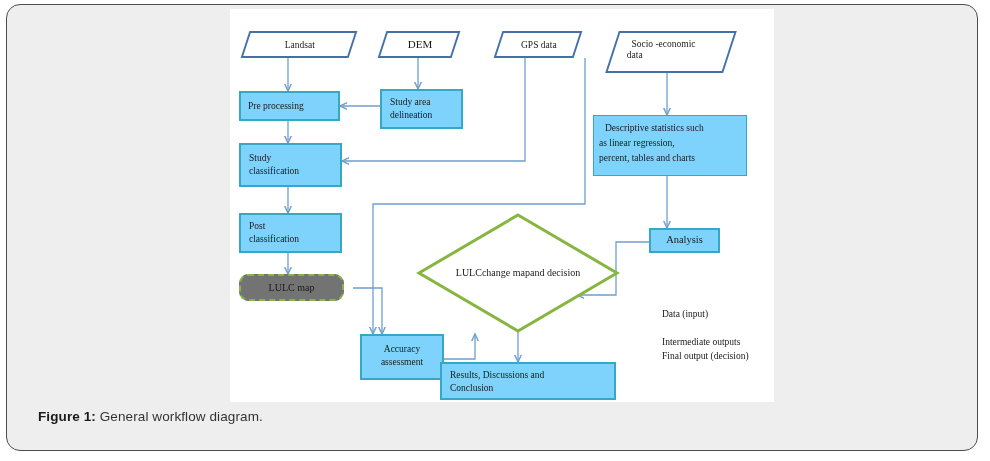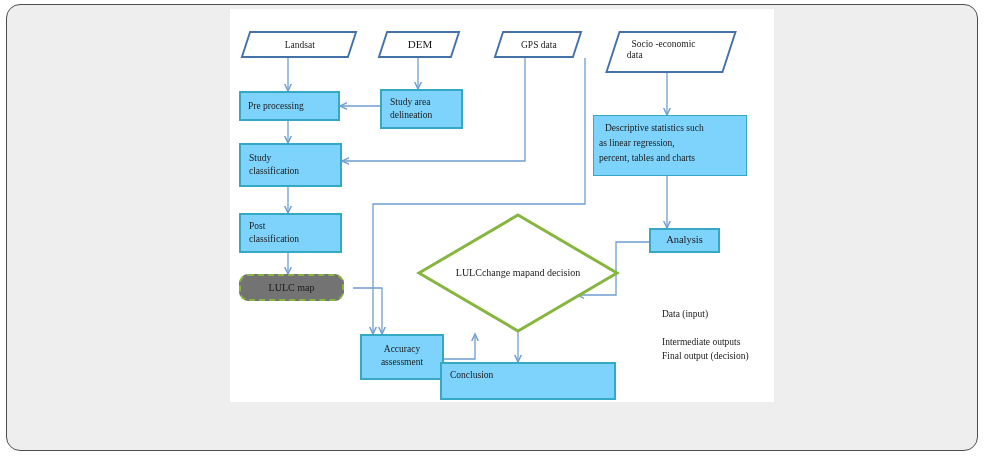--- a/index.html
+++ b/index.html
@@ -168,20 +168,21 @@
     <div class="node rect" style="left:419px;top:219px;width:71px;height:25px;display:flex;align-items:center;justify-content:center;">
       <span style="font-size:10.5px;">Analysis</span>
     </div>
 
     <div class="node rect" style="left:90px;top:325px;width:84px;height:46px;padding:7px 0 0 0;text-align:center;margin-left:40px;">
       <div>Accuracy</div>
       <div>assessment</div>
     </div>
 
     <div class="node rect" style="left:210px;top:353px;width:176px;height:38px;padding:5px 0 0 8px;">
+      <div>Results, Discussions and</div>
       <div>Conclusion</div>
     </div>
 
     <div class="node dashed-round" style="left:9px;top:265px;width:105px;height:27px;display:flex;align-items:center;justify-content:center;">
       <span>LULC map</span>
     </div>
 
     <div class="diamond-wrap" style="left:186px;top:203px;width:204px;height:122px;">
       <svg width="204" height="122" style="position:absolute;left:0;top:0;">
         <polygon points="102,3 201,61 102,119 3,61" fill="#ffffff" stroke="#86b63f" stroke-width="3"></polygon>
@@ -198,14 +199,18 @@
     </div>
     <div class="legend" style="left:432px;top:328px;">
       <span>Intermediate outputs</span>
     </div>
     <div class="legend" style="left:432px;top:342px;text-align:right;">
       <span>Final output (decision)</span>
     </div>
 
   </div>
 
+  <div class="caption">
+    <b>Figure 1:</b>
+    <span>General workflow diagram.</span>
+  </div>
 
 </div>
 
 </body></html>

